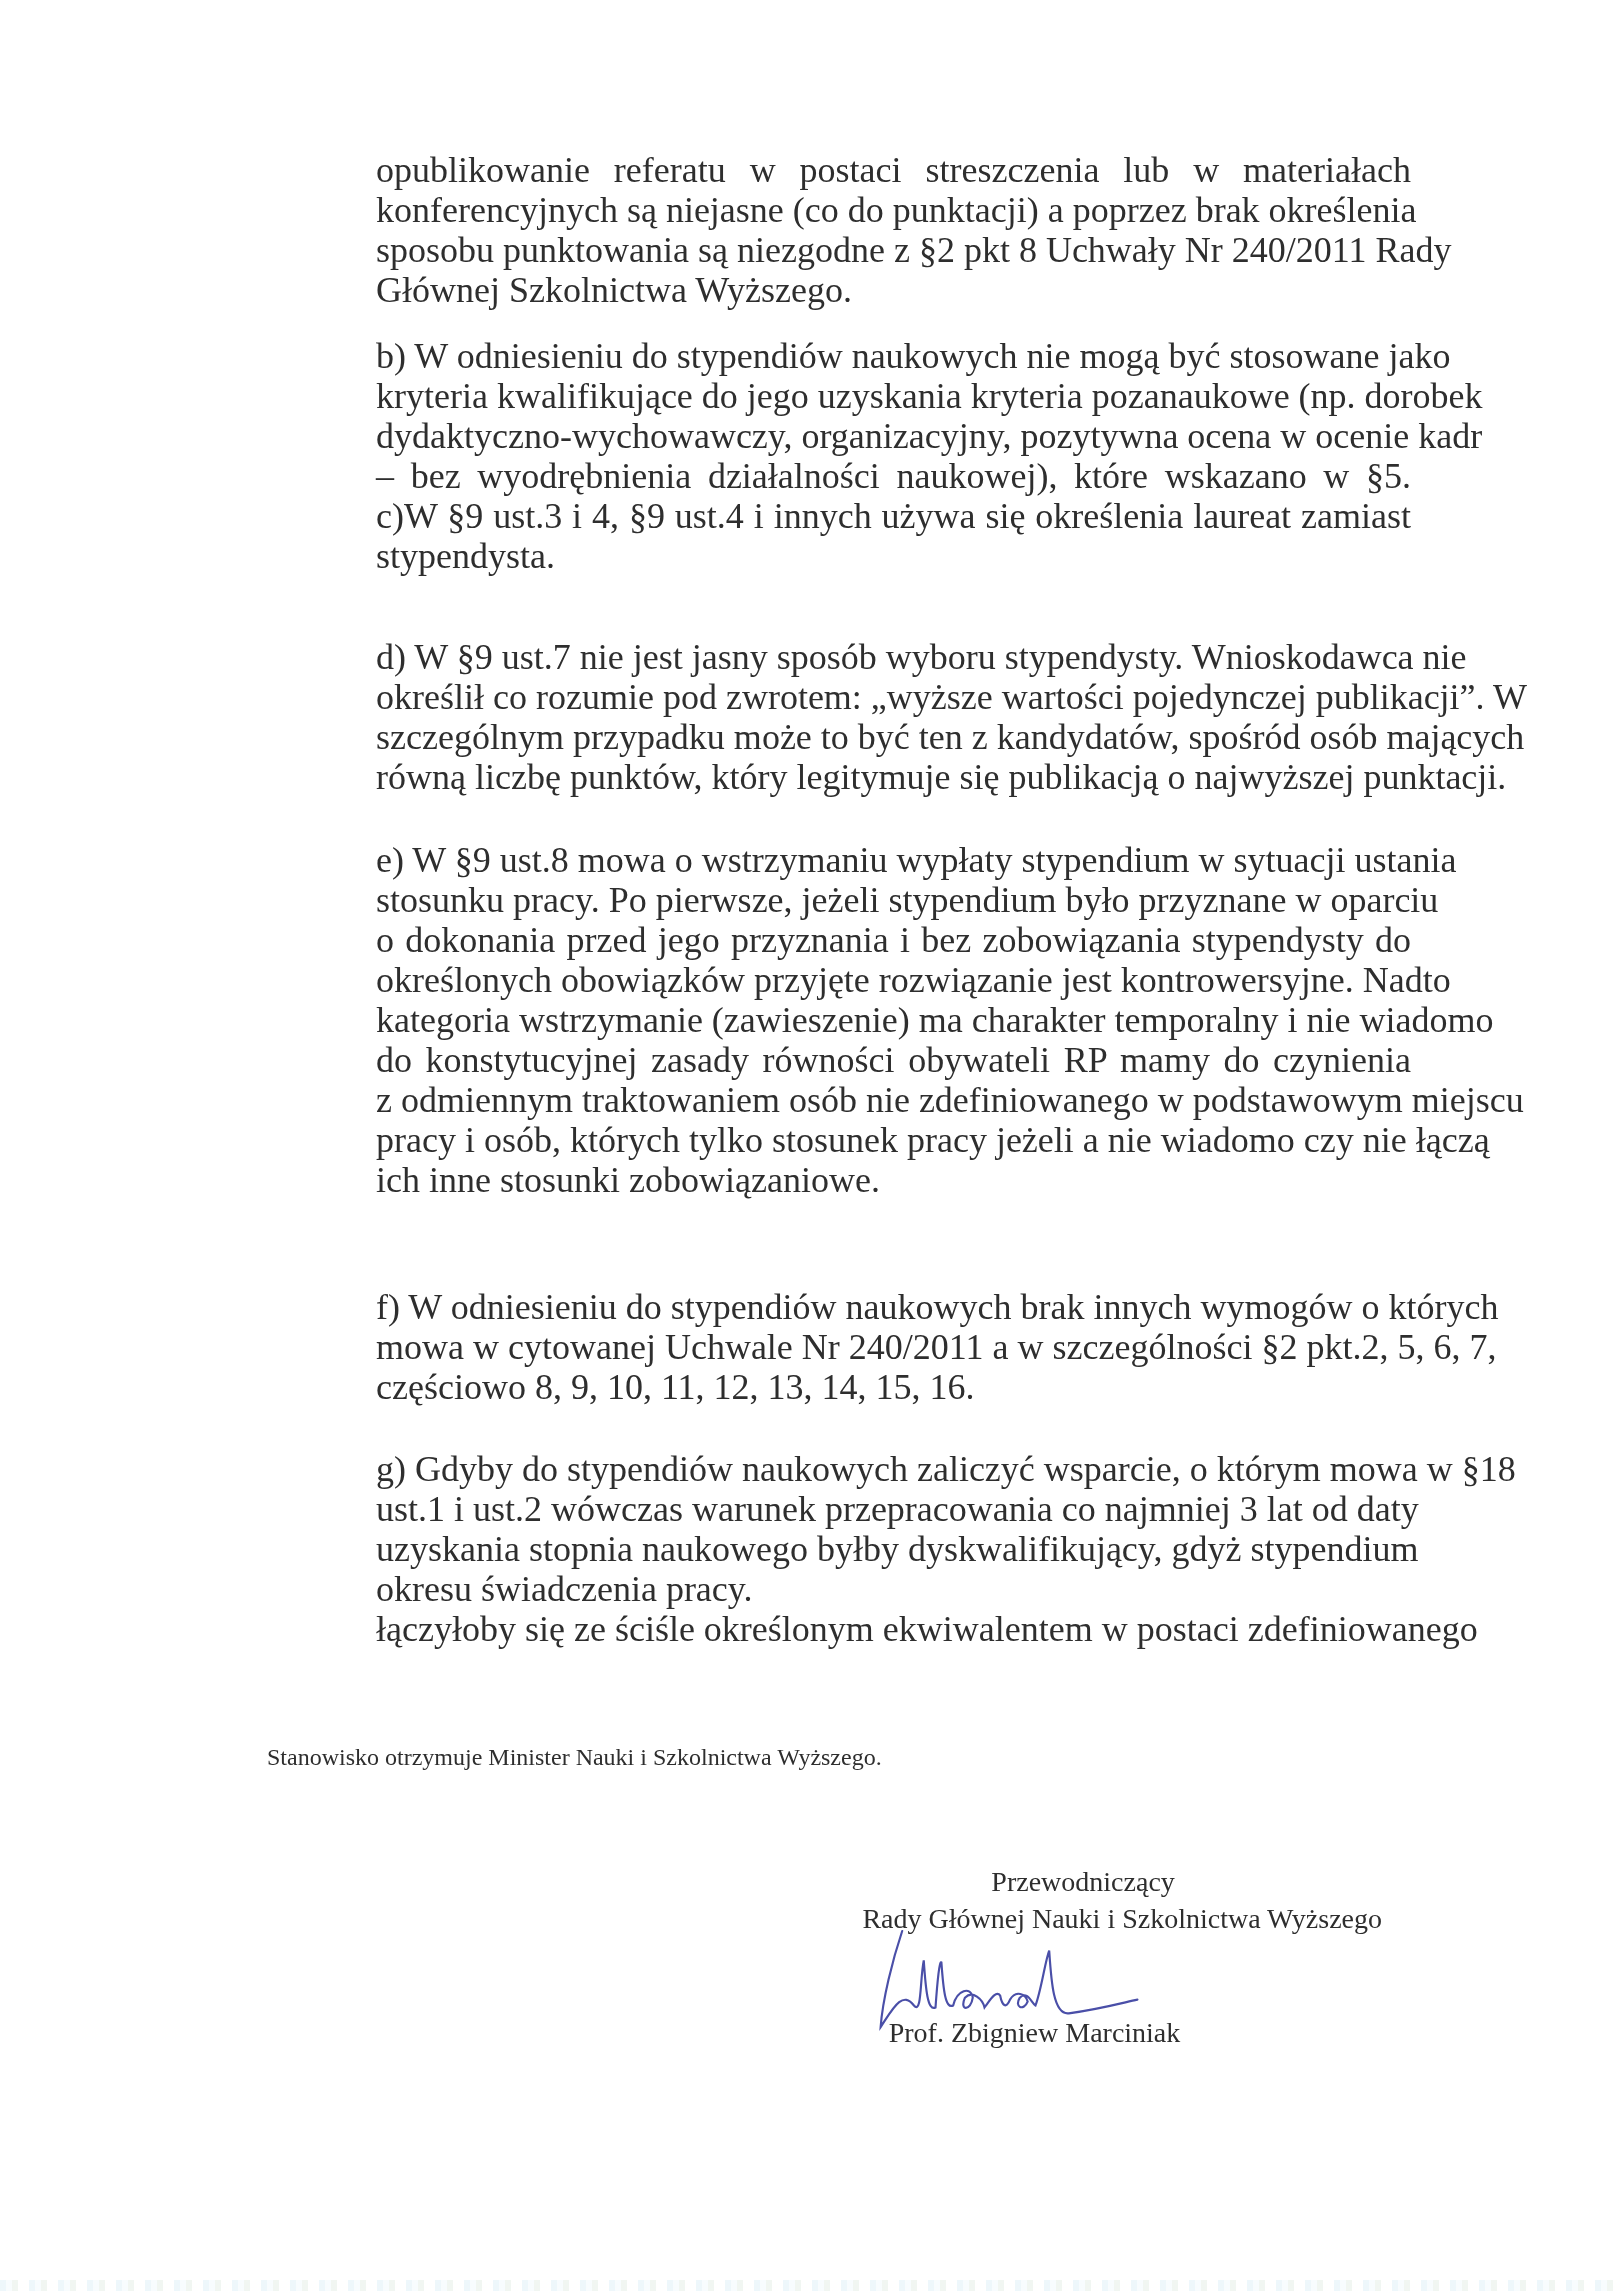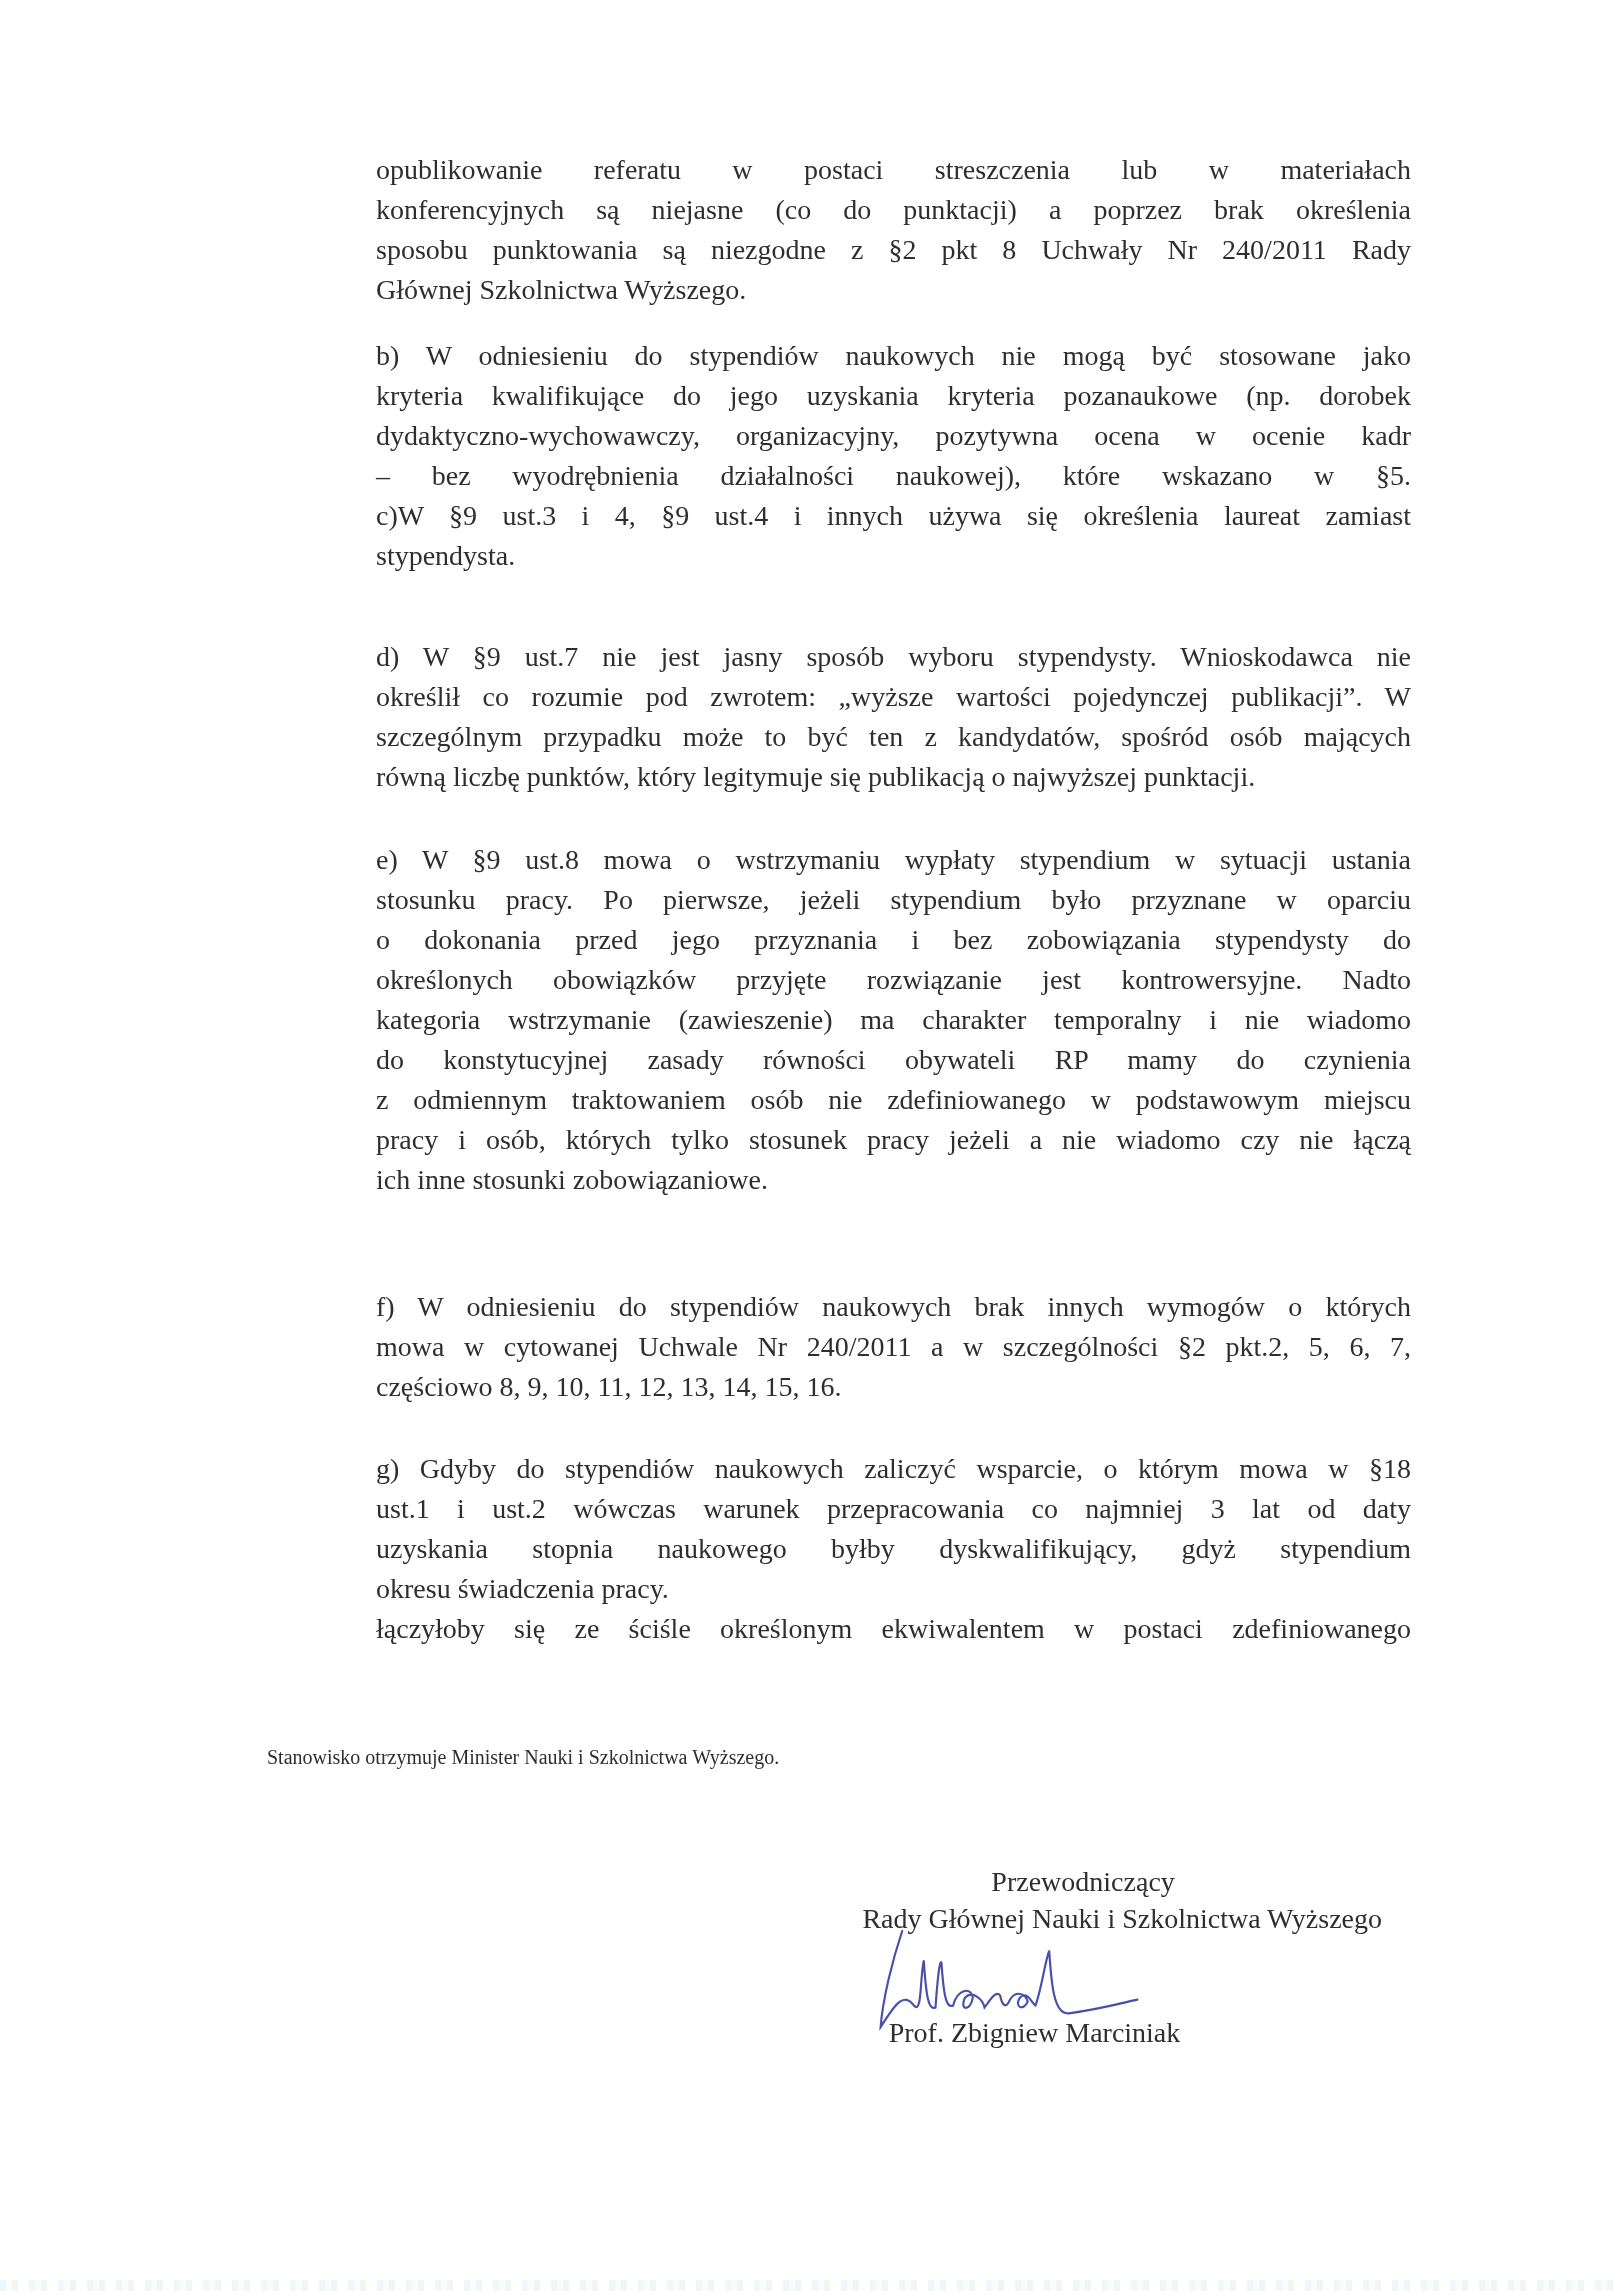--- a/index.html
+++ b/index.html
@@ -19,21 +19,21 @@
       position: absolute;
       left: 0; top: 0;
       width: 1620px;
       height: 2292px;
       background: #ffffff;
     }
     .body-text {
       position: absolute;
       left: 376px;
       width: 1035px;
-      font-size: 28px;
+      font-size: 36px;
       line-height: 40px;
       text-align: justify;
     }
     .para {
       margin: 0;
     }
     .line {
       display: block;
       text-align: justify;
       text-align-last: justify;
@@ -47,21 +47,21 @@
     #p-b { top: 336px; }
     #p-d { top: 637px; }
     #p-e { top: 840px; }
     #p-f { top: 1287px; }
     #p-g { top: 1449px; }
 
     .closing {
       position: absolute;
       left: 267px;
       top: 1738px;
-      font-size: 20px;
+      font-size: 24px;
       line-height: 39px;
       white-space: nowrap;
     }
     .signature-block {
       position: absolute;
       left: 745px;
       top: 1862px;
       width: 637px;
       font-size: 28px;
       line-height: 39px;

